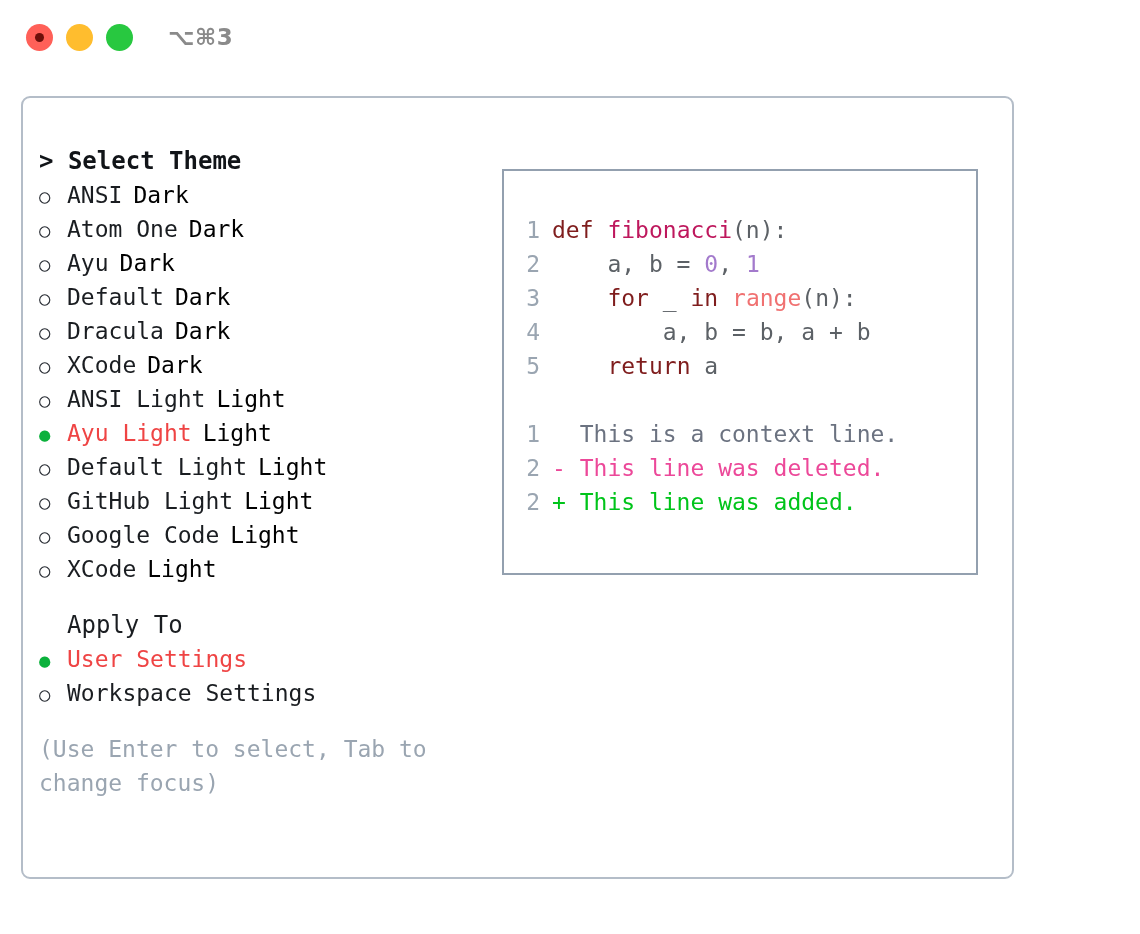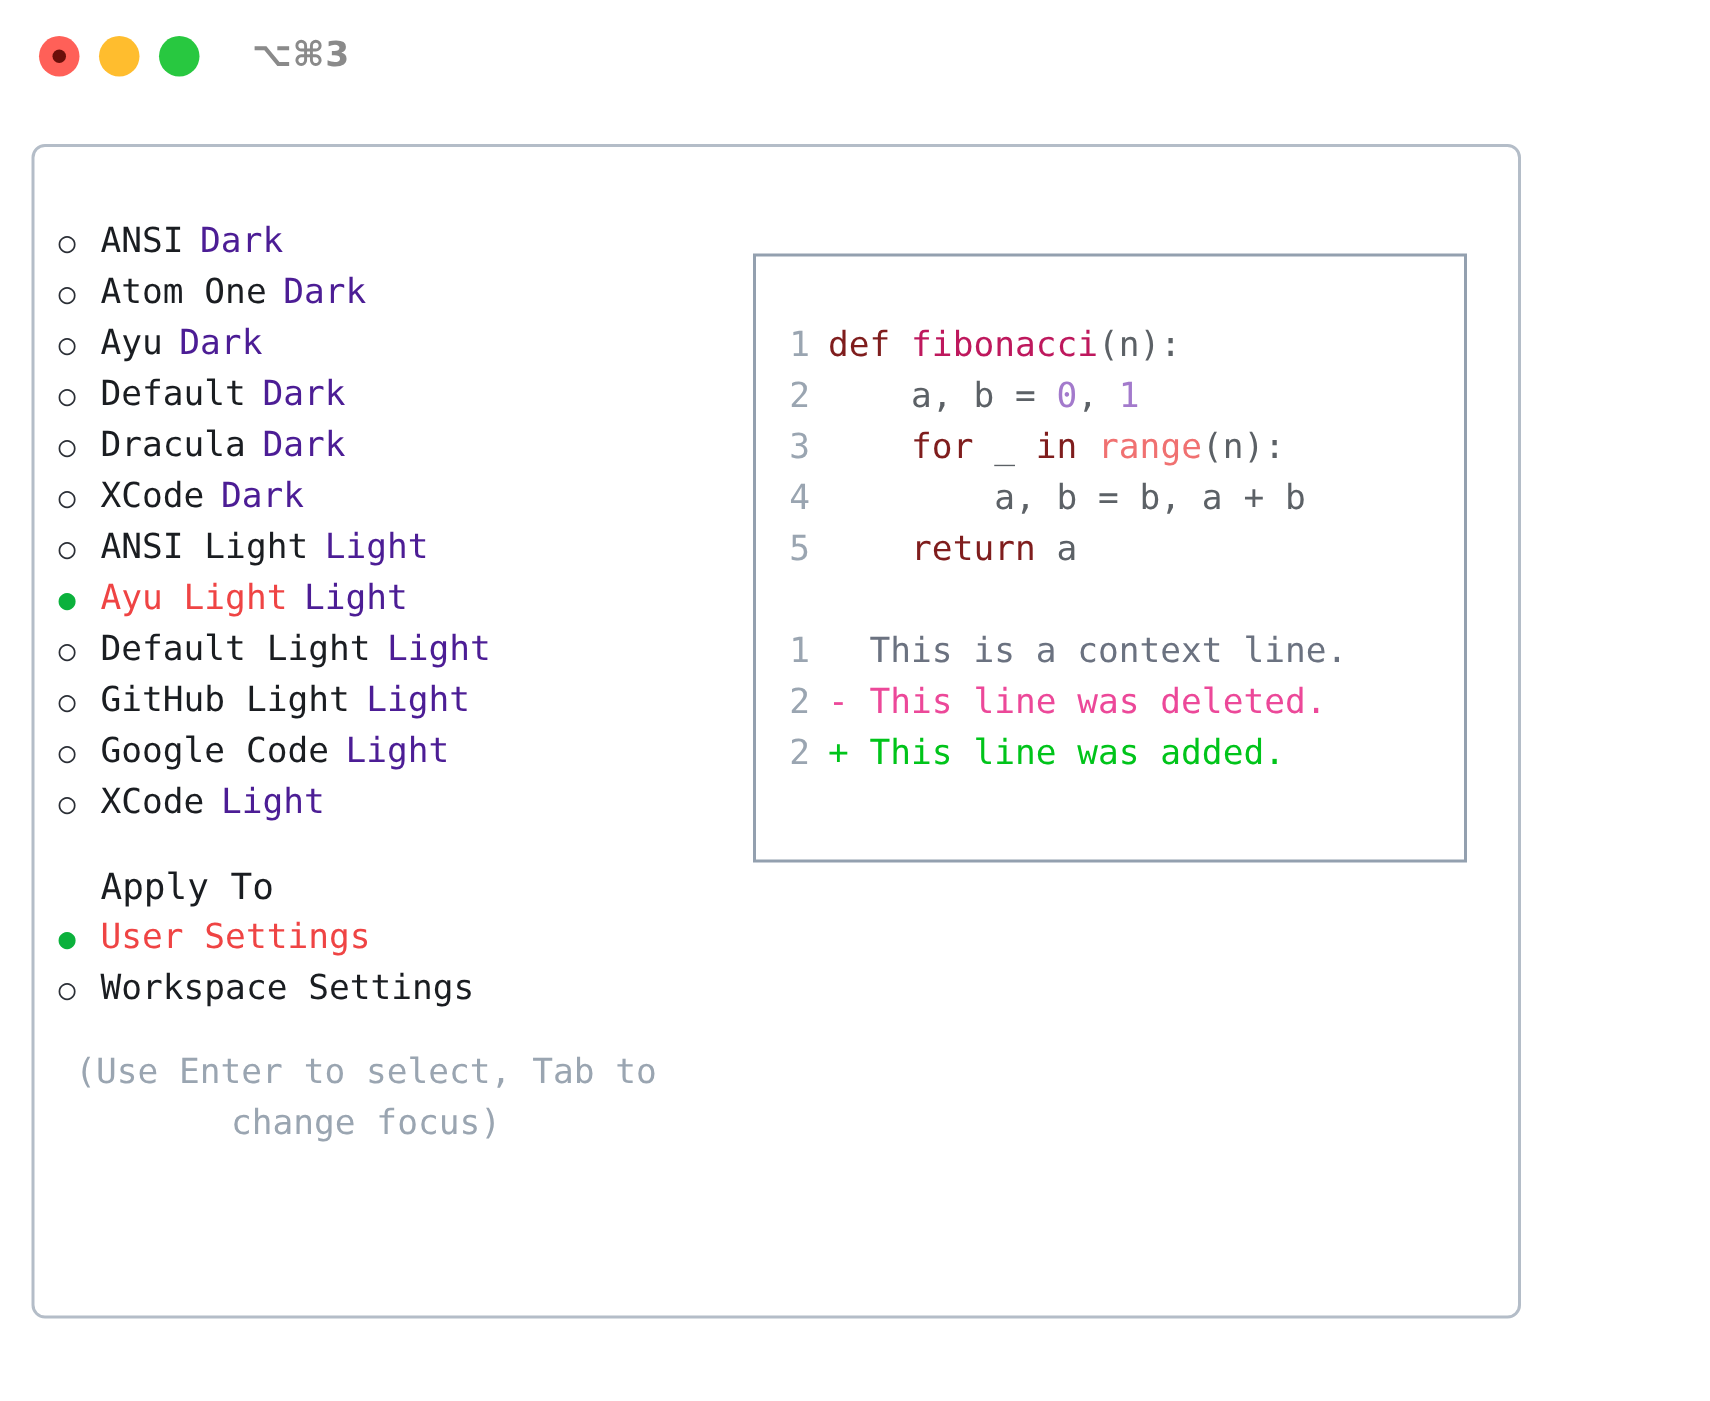--- a/index.html
+++ b/index.html
@@ -120,34 +120,33 @@
   .opt .marker {
     width: 28px;
     flex: 0 0 28px;
     color: #2b2f36;
     font-size: 19px;
   }
   .opt .name {
     color: #1a1d21;
   }
   .opt .variant {
-    color: #4c1d95;
+    color: #000000;
     padding-left: 11px;
   }
   .opt.selected .marker { color: #0bb13c; }
   .opt.selected .name   { color: #ef4444; }
 
   .spacer-22 { height: 22px; }
 
   .hint {
     font-size: 23px;
     color: #9aa5b1;
     line-height: 34px;
     width: 410px;
-    text-align: center;
   }
 
   
   .right-col {
     position: absolute;
     left: 479px;
     top: 46px;
     width: 490px;
   }
   .preview-title {
@@ -203,20 +202,21 @@
       <span class="light light-yellow"></span>
       <span class="light light-green"></span>
     </div>
     <div class="shortcut">⌥⌘3</div>
   </div>
 
   <div class="card">
 
     <div class="left-col">
 
+      <div class="section-head">&gt; Select Theme</div>
 
       <div class="opt-list" id="theme-list">
           <div class="opt"><span class="marker">○</span><span class="name">ANSI</span><span class="variant">Dark</span></div>
           <div class="opt"><span class="marker">○</span><span class="name">Atom One</span><span class="variant">Dark</span></div>
           <div class="opt"><span class="marker">○</span><span class="name">Ayu</span><span class="variant">Dark</span></div>
           <div class="opt"><span class="marker">○</span><span class="name">Default</span><span class="variant">Dark</span></div>
           <div class="opt"><span class="marker">○</span><span class="name">Dracula</span><span class="variant">Dark</span></div>
           <div class="opt"><span class="marker">○</span><span class="name">XCode</span><span class="variant">Dark</span></div>
           <div class="opt"><span class="marker">○</span><span class="name">ANSI Light</span><span class="variant">Light</span></div>
           <div class="opt selected"><span class="marker">●</span><span class="name">Ayu Light</span><span class="variant">Light</span></div>

